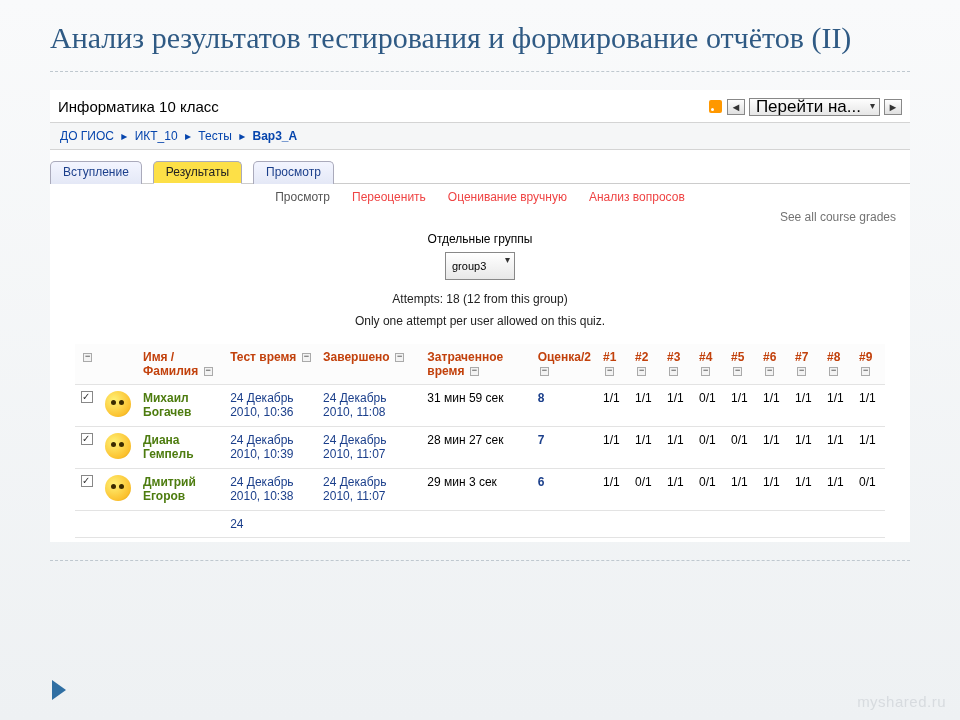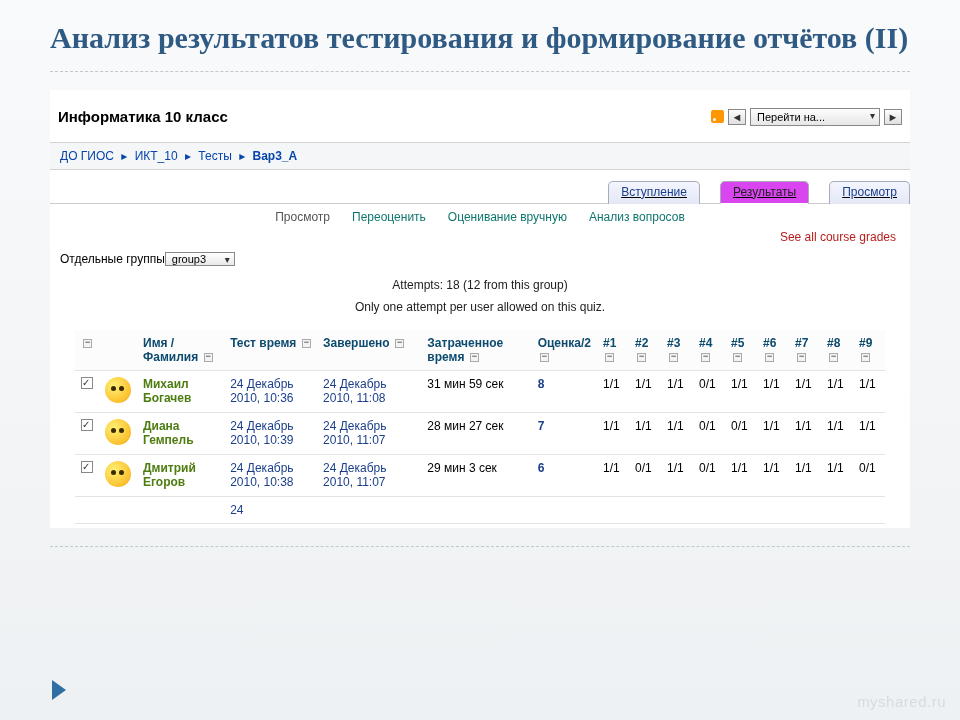--- a/index.html
+++ b/index.html
@@ -9,42 +9,42 @@
     background: linear-gradient(to bottom, #f9fafb 0%, #eef1f3 100%);
     position: relative;
     overflow: hidden;
   }
   .slide-title {
     font-family: Georgia, 'Times New Roman', serif;
     font-size: 30px;
     color: #2f5a84;
     padding: 18px 0 12px 50px;
     line-height: 1.35;
-    font-weight: bold;
+    font-weight: normal;
   }
   .dashed-divider {
     border: none;
     border-top: 1px dashed #bfc8cf;
     margin: 0 50px 18px 50px;
   }
   .dashed-divider.bottom { margin-top: 18px; margin-bottom: 0; }
   .app-frame {
     margin: 0 50px;
     background: #ffffff;
     font-size: 12px;
     color: #000;
     padding-bottom: 4px;
   }
   .app-header {
     display: flex;
     align-items: center;
     padding: 6px 8px 4px 8px;
   }
   .app-header-title {
-    font-weight: bold;
+    font-weight: normal;
     font-size: 15px;
     flex: 1;
   }
   .hdr-icon {
     width: 14px; height: 14px;
     margin: 0 4px;
     display: inline-flex; align-items: center; justify-content: center;
   }
   .nav-btn {
     width: 18px; height: 16px;
@@ -53,89 +53,89 @@
     display: inline-flex; align-items: center; justify-content: center;
     font-size: 11px; color:#333;
     cursor: pointer;
   }
   .jump-select {
     border: 1px solid #888;
     background: linear-gradient(#fefefe,#e6e6e6);
     height: 18px;
     min-width: 130px;
     padding: 0 18px 0 6px;
-    font-size: 11px;
+    font-size: 17px;
     position: relative;
     display: inline-flex; align-items: center;
     cursor: pointer;
-    margin: 12px 4px;
+    margin: 2px 4px;
   }
   .jump-select::after{
     content:"▾"; position:absolute; right:4px; top:1px; font-size:10px; color:#333;
   }
   .breadcrumbs {
     padding: 6px 10px;
     border-top: 1px solid #d4d4d4;
     border-bottom: 1px solid #d4d4d4;
     background: #f5f6f7;
     font-size: 12px;
   }
   .breadcrumbs .bc-link { color: #0645ad; cursor: pointer; }
   .breadcrumbs .bc-sep { color: #0645ad; margin: 0 4px; }
   .breadcrumbs .bc-current { color: #0645ad; font-weight: normal; }
   .tabs {
     display: flex;
-    justify-content: flex-end;
-    gap: 20px;
+    justify-content: flex-start;
+    gap: 11px;
     padding-top: 10px;
     border-bottom: 1px solid #ccc;
-    text-decoration: underline;
   }
   .tab {
     padding: 3px 12px 4px 12px;
     border: 1px solid #aab;
     border-bottom: none;
     border-radius: 5px 5px 0 0;
     background: linear-gradient(#f3f5ff,#e4e8f6);
     color: #1b3f8b;
     font-size: 12px;
     cursor: pointer;
     position: relative;
     top: 1px;
   }
   .tab.active {
-    background: #d946ef;
+    background: #fde047;
     color: #222;
     border-bottom: 1px solid #fff;
   }
   .subnav {
     display: flex;
     justify-content: center;
     gap: 22px;
     padding: 6px 0 4px 0;
     font-size: 12px;
   }
-  .subnav-item { color: #0f766e; cursor: pointer; }
+  .subnav-item { color: #ef4444; cursor: pointer; }
   .subnav-item.current { color: #555; cursor: default; }
   .right-link {
     text-align: right;
     padding: 2px 14px 4px 0;
-    color: #b91c1c;
+    color: #737373;
     font-size: 12px;
     cursor: pointer;
   }
   .group-row {
-    display: flex; align-items: center; 
+    display: flex; align-items: center; gap: 6px;
     padding: 4px 10px 8px 10px;
     font-size: 12px;
+    flex-direction: column;
   }
   .group-select {
     border: 1px solid #888;
     background: linear-gradient(#fff,#e8e8e8);
-    height: 14px; min-width: 70px;
+    height: 28px; min-width: 70px;
     padding: 0 18px 0 6px;
     font-size: 11px;
     position: relative;
     display: inline-flex; align-items:center;
     cursor: pointer;
   }
   .group-select::after{
     content:"▾"; position:absolute; right:4px; top:1px; font-size:10px; color:#333;
   }
   .info-line {
@@ -150,21 +150,21 @@
     font-size: 12px;
     width: 810px;
   }
   table.results th, table.results td {
     border-bottom: 1px solid #e3e3e3;
     padding: 6px 6px;
     text-align: left;
     vertical-align: top;
   }
   table.results th {
-    color: #0c4a6e;
+    color: #c2410c;
     font-weight: bold;
     background: #fcfcfc;
   }
   .sort-box {
     display:inline-block; width:9px; height:9px;
     border:1px solid #aaa;
     position: relative; top:1px; margin-left:2px;
     background:#f3f3f3;
   }
   .sort-box::before{content:"−"; font-size:9px; line-height:7px; position:absolute; left:1px; top:-1px; color:#666;}

